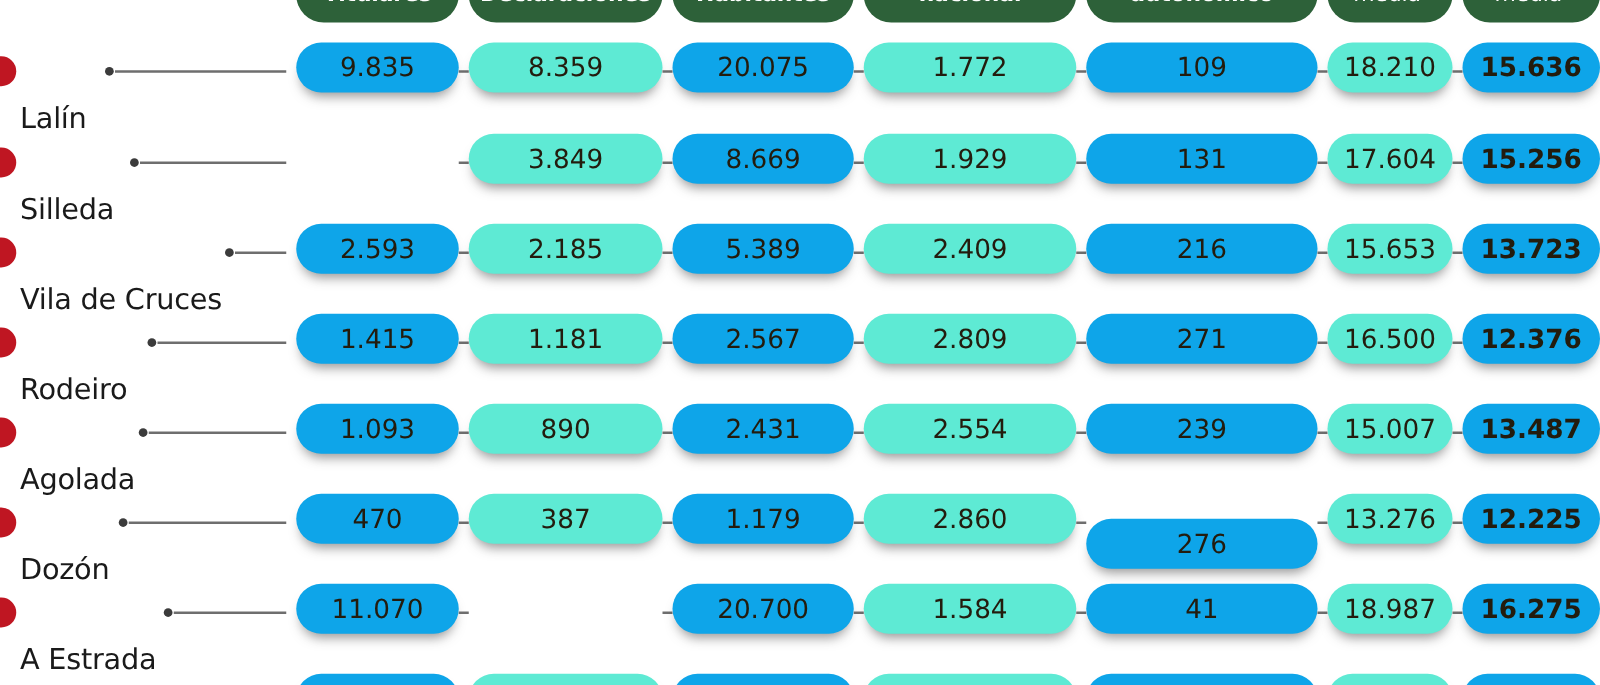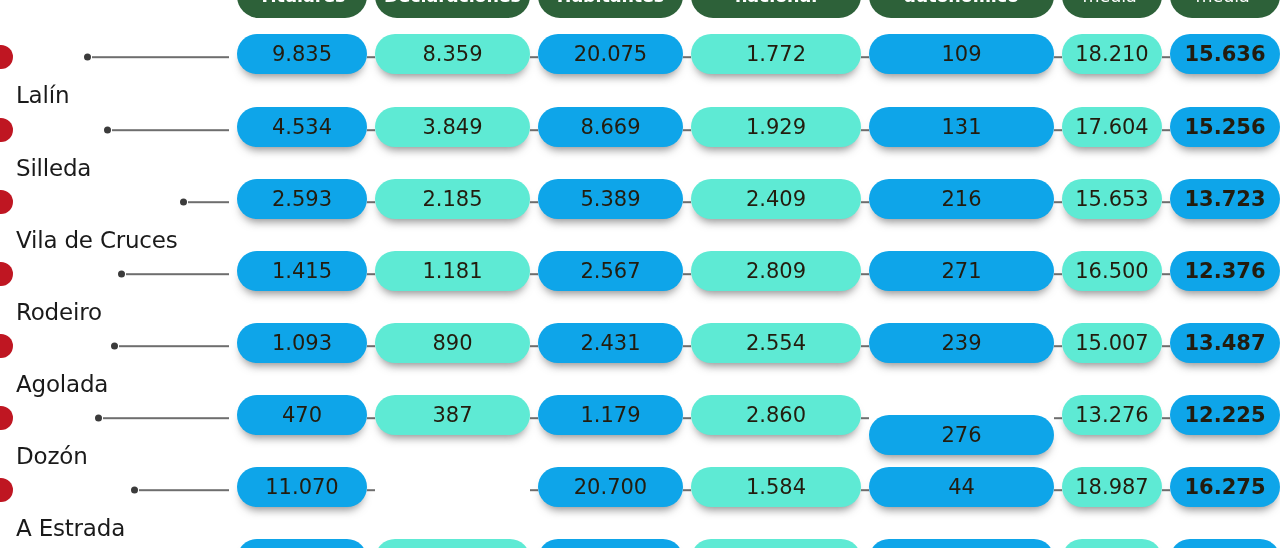--- a/index.html
+++ b/index.html
@@ -167,21 +167,20 @@
         <div class="connector" style="left: 1054px; width: 8px;"></div>
         <div class="pill orange" style="left: 1062px; width: 100px;">18.210</div>
         <div class="connector" style="left: 1162px; width: 8px;"></div>
         <div class="pill green bold" style="left: 1170px; width: 110px;">15.636</div>
       </div>
       <div class="data-row" style="top: 107px;">
         <div class="bullet-dot"></div>
         <div class="row-label">Silleda</div>
         <div class="label-node" style="left: 104px;"></div>
         <div class="leader-line" style="left: 112px; width: 117px;"></div>
-        <div class="pill green" style="left: 237px; width: 130px;">4.534</div>
         <div class="connector" style="left: 367px; width: 8px;"></div>
         <div class="pill orange" style="left: 375px; width: 155px;">3.849</div>
         <div class="connector" style="left: 530px; width: 8px;"></div>
         <div class="pill green" style="left: 538px; width: 145px;">8.669</div>
         <div class="connector" style="left: 683px; width: 8px;"></div>
         <div class="pill orange" style="left: 691px; width: 170px;">1.929</div>
         <div class="connector" style="left: 861px; width: 8px;"></div>
         <div class="pill green" style="left: 869px; width: 185px;">131</div>
         <div class="connector" style="left: 1054px; width: 8px;"></div>
         <div class="pill orange" style="left: 1062px; width: 100px;">17.604</div>
@@ -269,21 +268,21 @@
         <div class="row-label">A Estrada</div>
         <div class="label-node" style="left: 131px;"></div>
         <div class="leader-line" style="left: 139px; width: 90px;"></div>
         <div class="pill green" style="left: 237px; width: 130px;">11.070</div>
         <div class="connector" style="left: 367px; width: 8px;"></div>
         <div class="connector" style="left: 530px; width: 8px;"></div>
         <div class="pill green" style="left: 538px; width: 145px;">20.700</div>
         <div class="connector" style="left: 683px; width: 8px;"></div>
         <div class="pill orange" style="left: 691px; width: 170px;">1.584</div>
         <div class="connector" style="left: 861px; width: 8px;"></div>
-        <div class="pill green" style="left: 869px; width: 185px;">44</div>
+        <div class="pill green" style="left: 869px; width: 185px;">41</div>
         <div class="connector" style="left: 1054px; width: 8px;"></div>
         <div class="pill orange" style="left: 1062px; width: 100px;">18.987</div>
         <div class="connector" style="left: 1162px; width: 8px;"></div>
         <div class="pill green bold" style="left: 1170px; width: 110px;">16.275</div>
       </div>
       <div class="data-row" style="top: 539px;">
         <div class="pill green" style="left: 237px; width: 130px;"></div>
         <div class="pill orange" style="left: 375px; width: 155px;"></div>
         <div class="pill green" style="left: 538px; width: 145px;"></div>
         <div class="pill orange" style="left: 691px; width: 170px;"></div>

